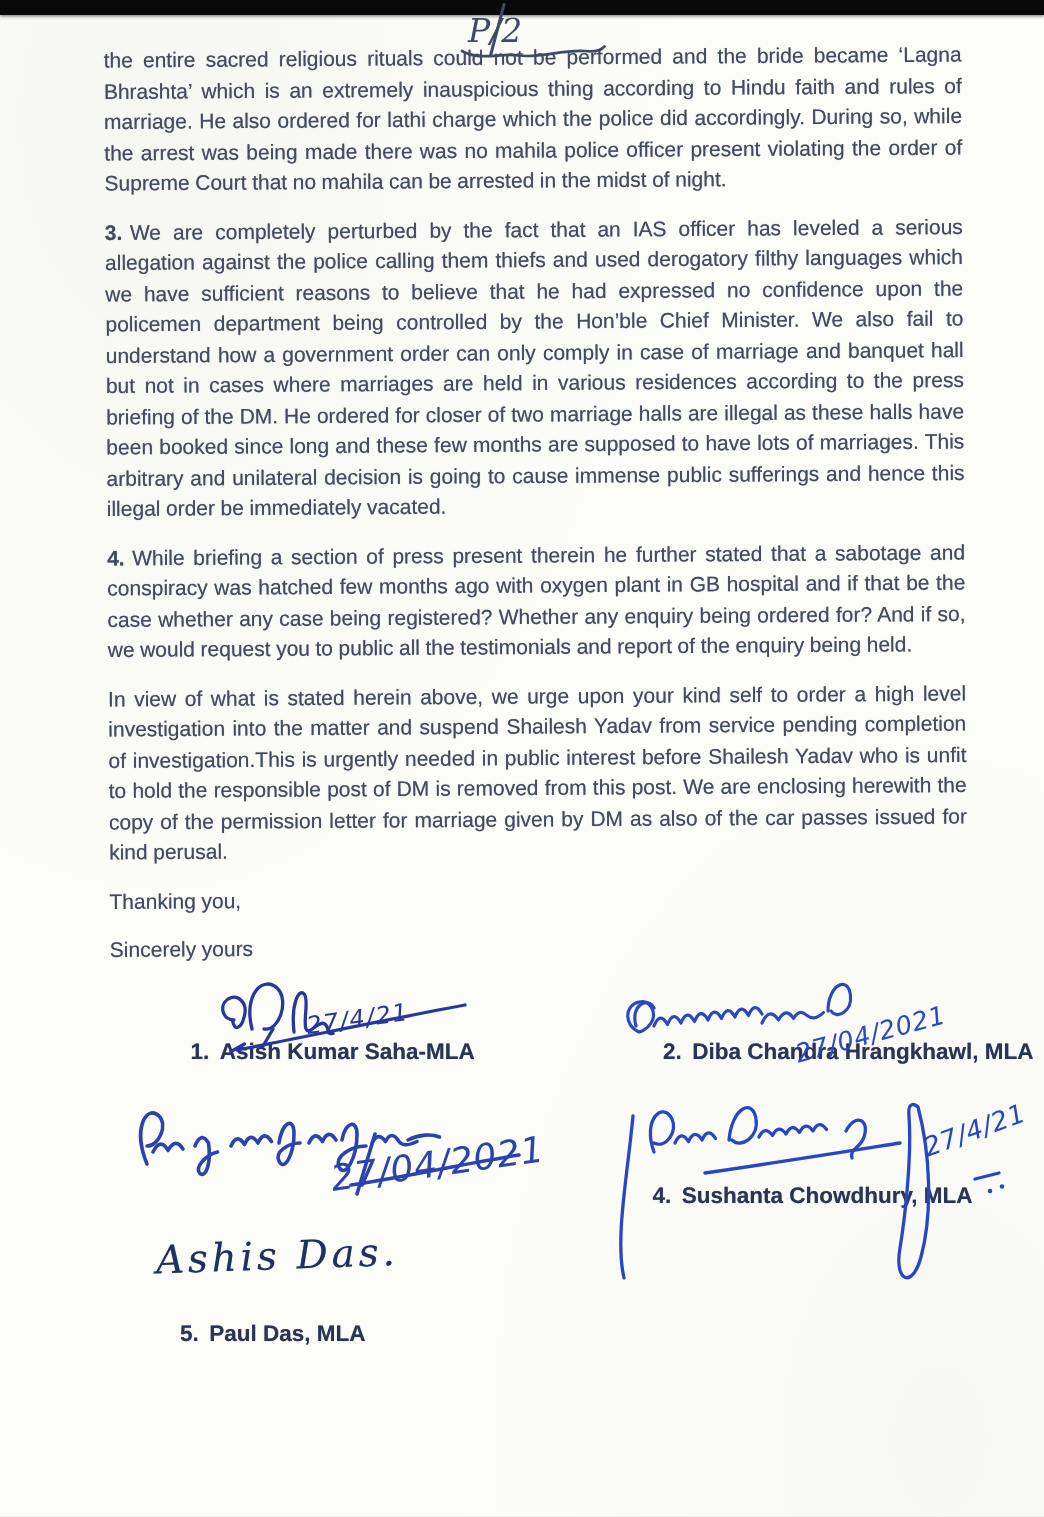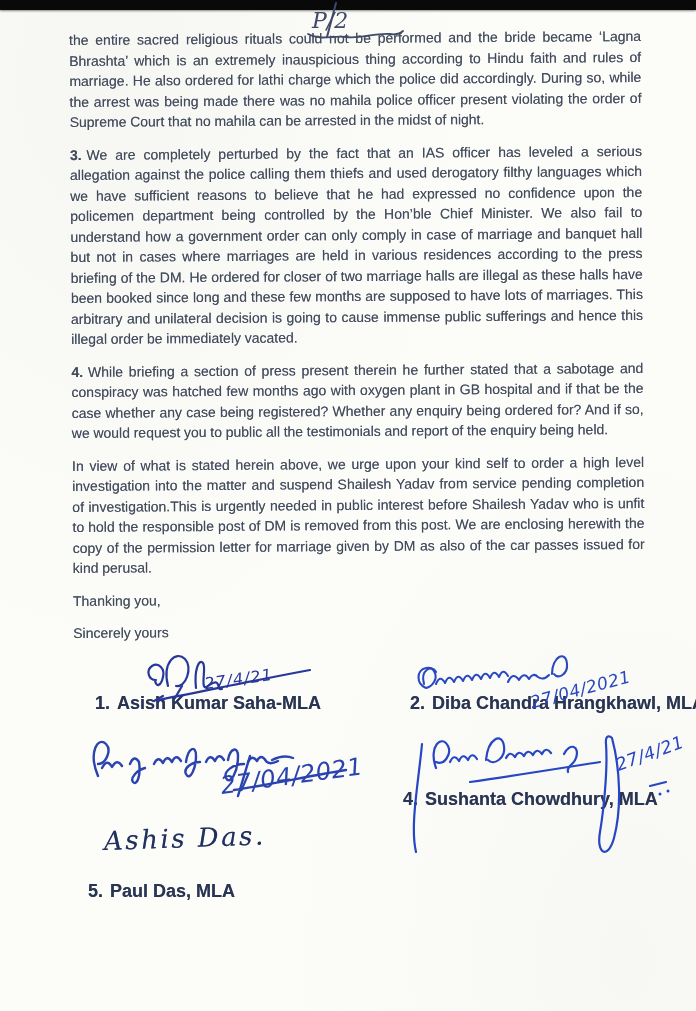--- a/index.html
+++ b/index.html
@@ -22,22 +22,22 @@
     text-shadow:0 0 .5px rgba(63,71,89,.65);
     word-spacing:-0.2px;
   }
   .flow p{margin:0 0 12px;text-align:justify;}
   .flow p.thank,.flow p.sincere{text-align:left;}
   .flow .sincere{margin-bottom:0;}
   .pnum:not(:empty){font-weight:bold;margin-right:5px;}
   svg.sig,svg.pmark{position:absolute;overflow:visible;z-index:3;pointer-events:none;}
   svg .ink{fill:none;stroke-linecap:round;stroke-linejoin:round;}
   .sig-label{
-    position:absolute;z-index:2;font-weight:bold;color:#2a3453;font-size:18px;
-    text-shadow:0 0 .5px rgba(42,52,83,.6);white-space:nowrap;
+    position:absolute;z-index:2;font-weight:bold;color:#2a3453;font-size:15px;
+    text-shadow:0 0 .5px rgba(42,52,83,.6);white-space:nowrap;margin-left:32px;
   }
   .sig-label .num{margin-right:7px;}
   .hand5{
     position:absolute;left:104px;top:826px;z-index:3;
     font-family:"DejaVu Serif", serif;font-style:italic;
     font-size:26px;letter-spacing:2.5px;color:#20305f;
     transform:rotate(-2deg);transform-origin:left center;
     text-shadow:0 0 .6px rgba(32,48,95,.5);
   }
 </style>

